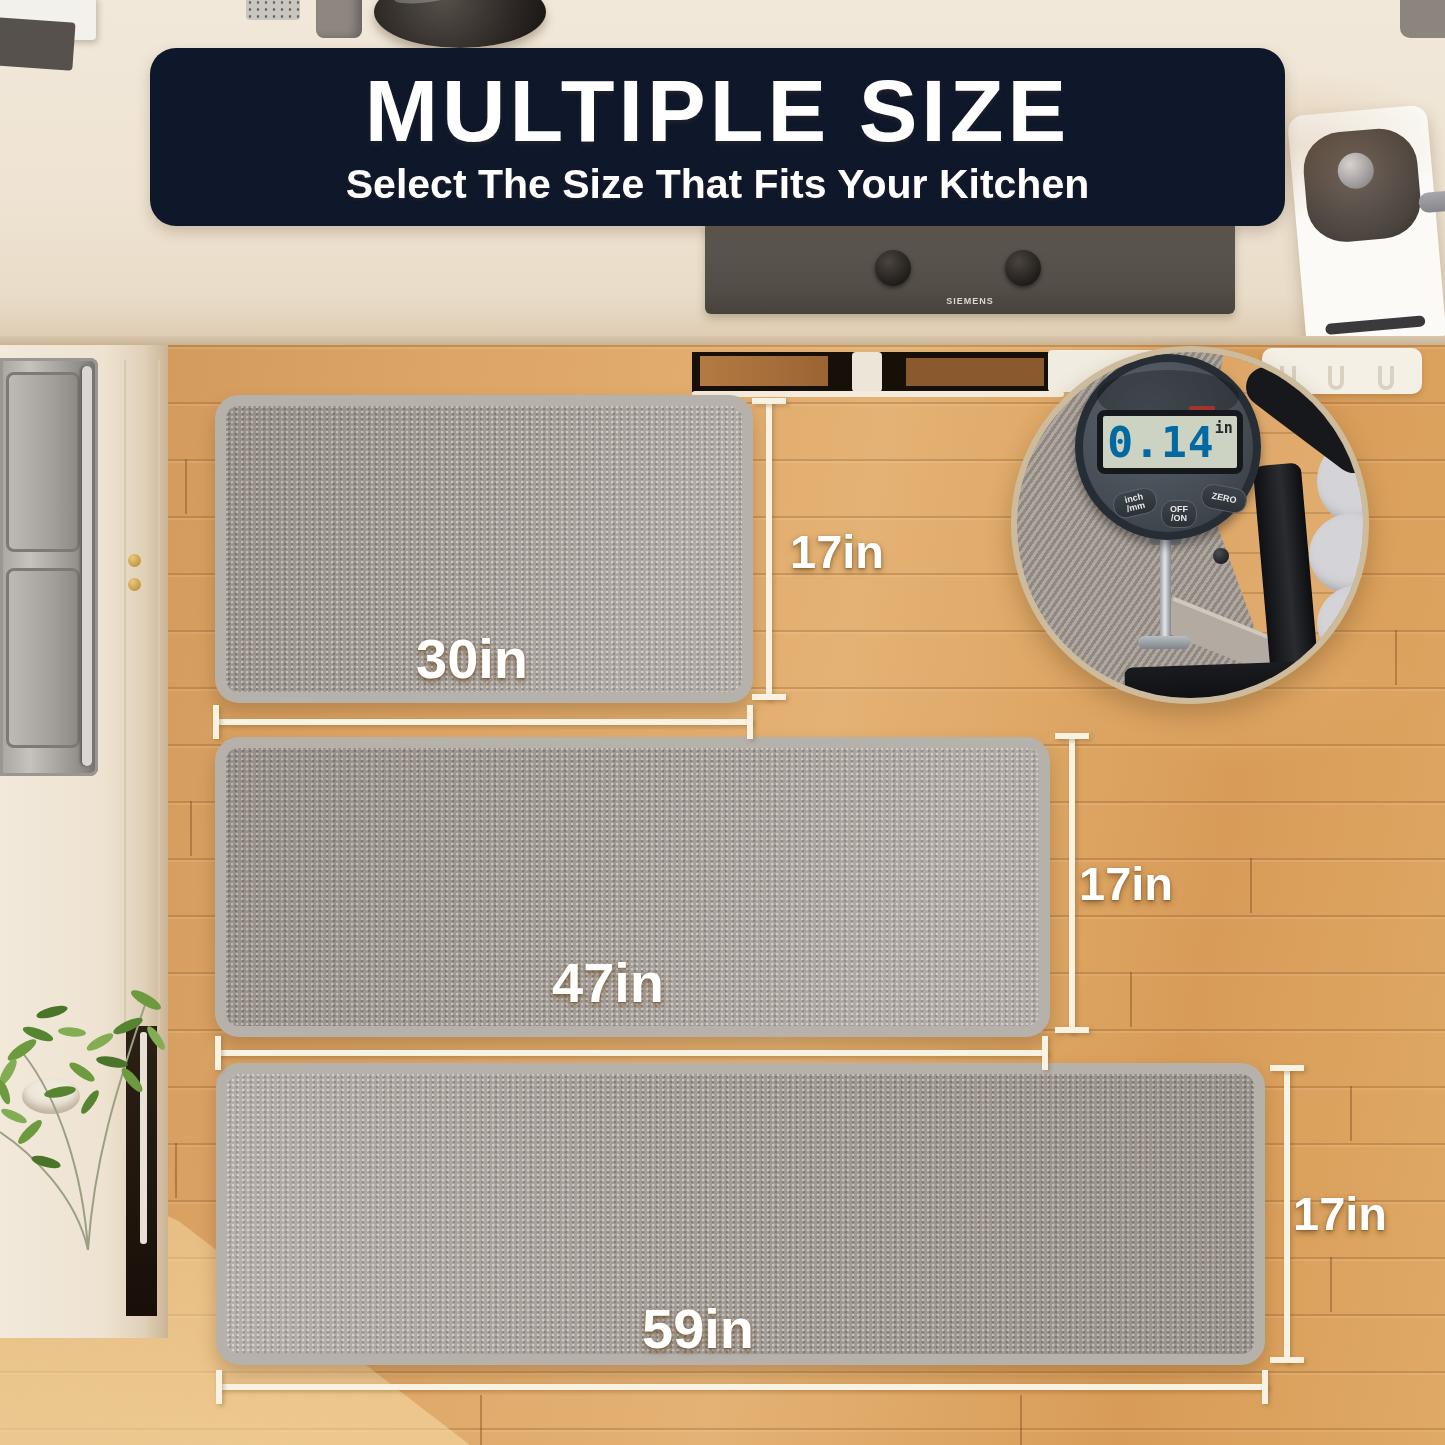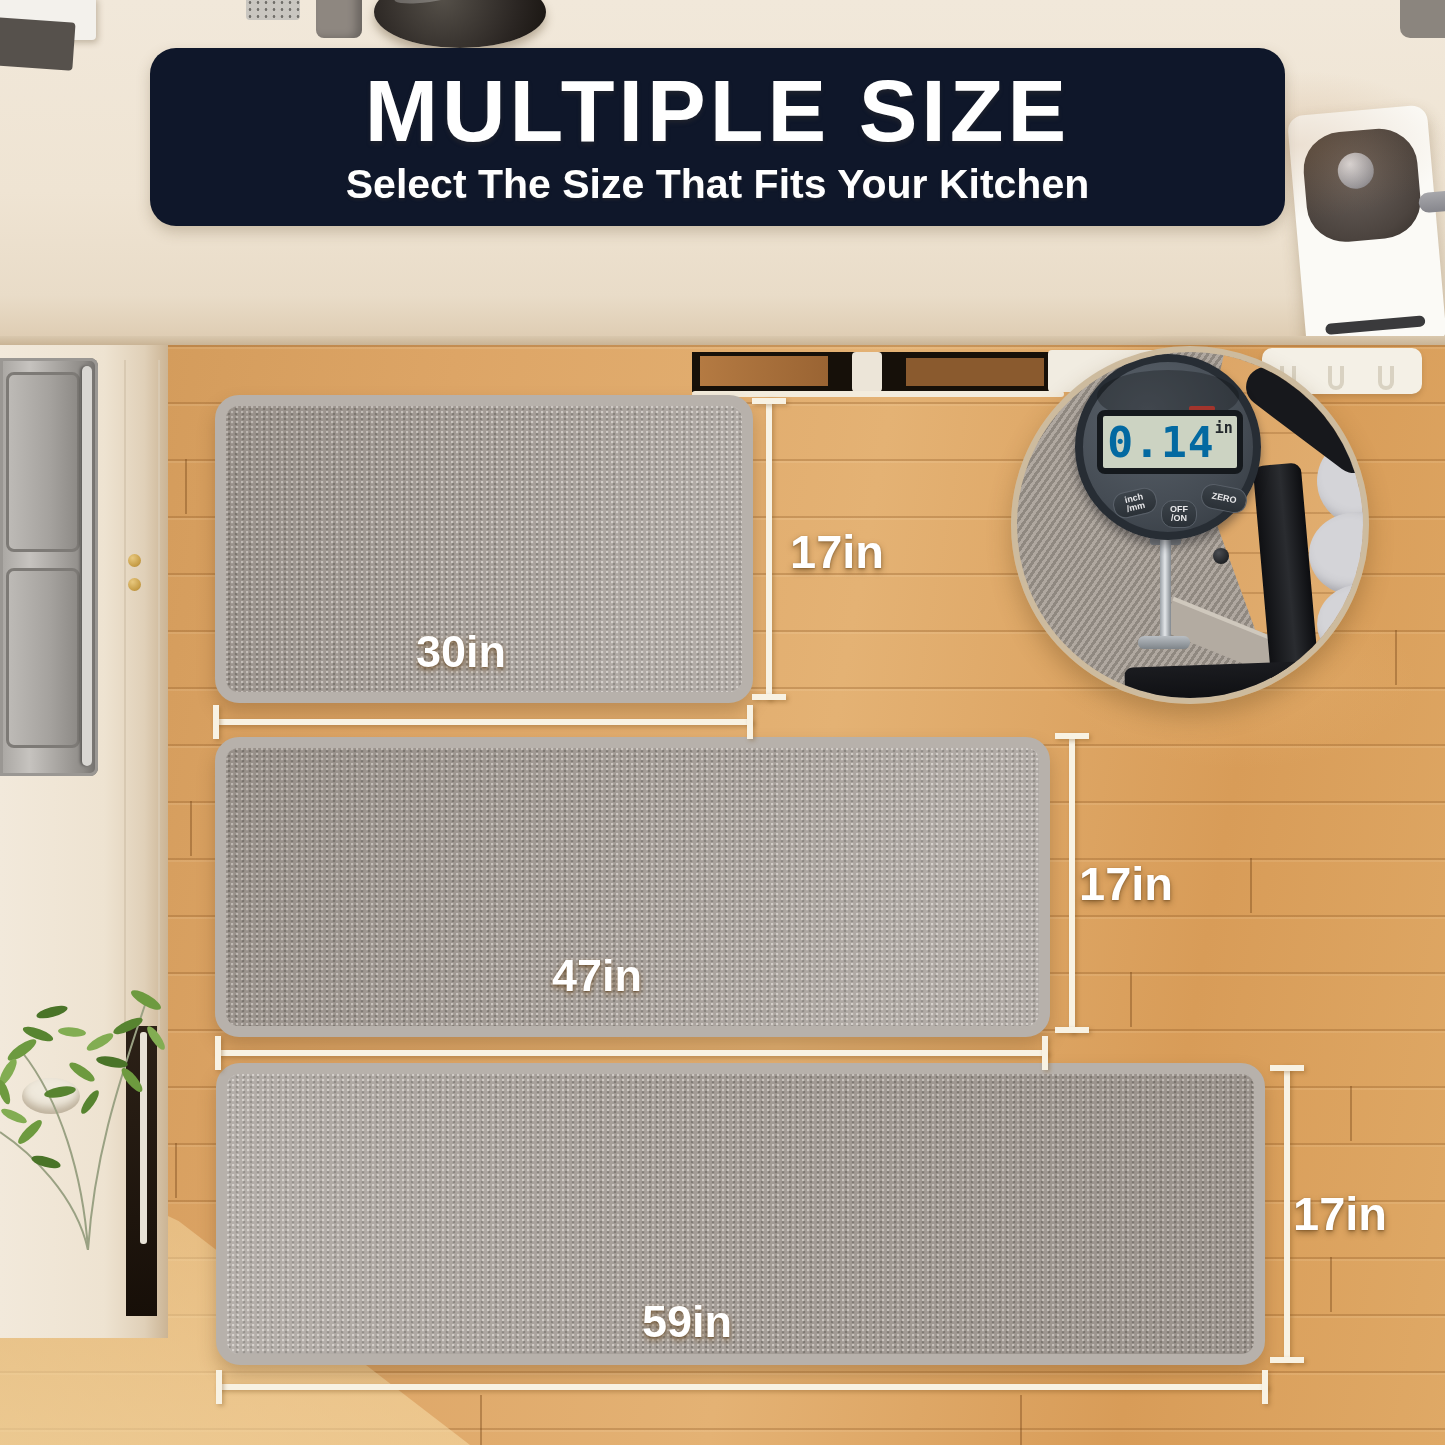--- a/index.html
+++ b/index.html
@@ -144,21 +144,21 @@
     background:#f8f2e3;box-shadow:2px 2px 4px rgba(120,80,30,.35);}
   .hline::before{left:0;} .hline::after{right:0;}
   .vl1{left:766px;top:398px;height:302px;}
   .hl1{left:213px;top:719px;width:540px;}
   .vl2{left:1069px;top:733px;height:300px;}
   .hl2{left:215px;top:1050px;width:833px;}
   .vl3{left:1284px;top:1065px;height:298px;}
   .hl3{left:216px;top:1384px;width:1052px;}
   .dim-label{color:#fff;font-weight:bold;
     text-shadow:0 3px 6px rgba(110,75,30,.65),0 1px 2px rgba(90,60,25,.5);}
-  .w-label{font-size:45px;}
+  .w-label{font-size:56px;}
   .h-label{font-size:47px;}
   .lab30{left:416px;top:626px;}
   .lab17a{left:790px;top:524px;}
   .lab47{left:552px;top:950px;}
   .lab17b{left:1079px;top:856px;}
   .lab59{left:642px;top:1296px;}
   .lab17c{left:1293px;top:1186px;}
 
   
   .inset{left:1011px;top:346px;width:358px;height:358px;border-radius:50%;
@@ -217,20 +217,25 @@
 
 <div class="scene">
 
   <div class="counter-top"></div>
   <div class="corner-box"></div>
   <div class="corner-slab"></div>
   <div class="grater"></div>
   <div class="canister"></div>
   <div class="kettle"></div>
   <div class="corner-right"></div>
+  <div class="stove">
+    <div class="knob knob1"></div>
+    <div class="knob knob2"></div>
+    <div class="stove-brand">SIEMENS</div>
+  </div>
   <div class="scale">
     <div class="scale-lid"></div>
     <div class="scale-knob"></div>
     <div class="scale-handle"></div>
     <div class="scale-display"></div>
   </div>
   <div class="counter-edge"></div>
 
   <div class="floor"></div>
   <div class="grain g1"></div>

